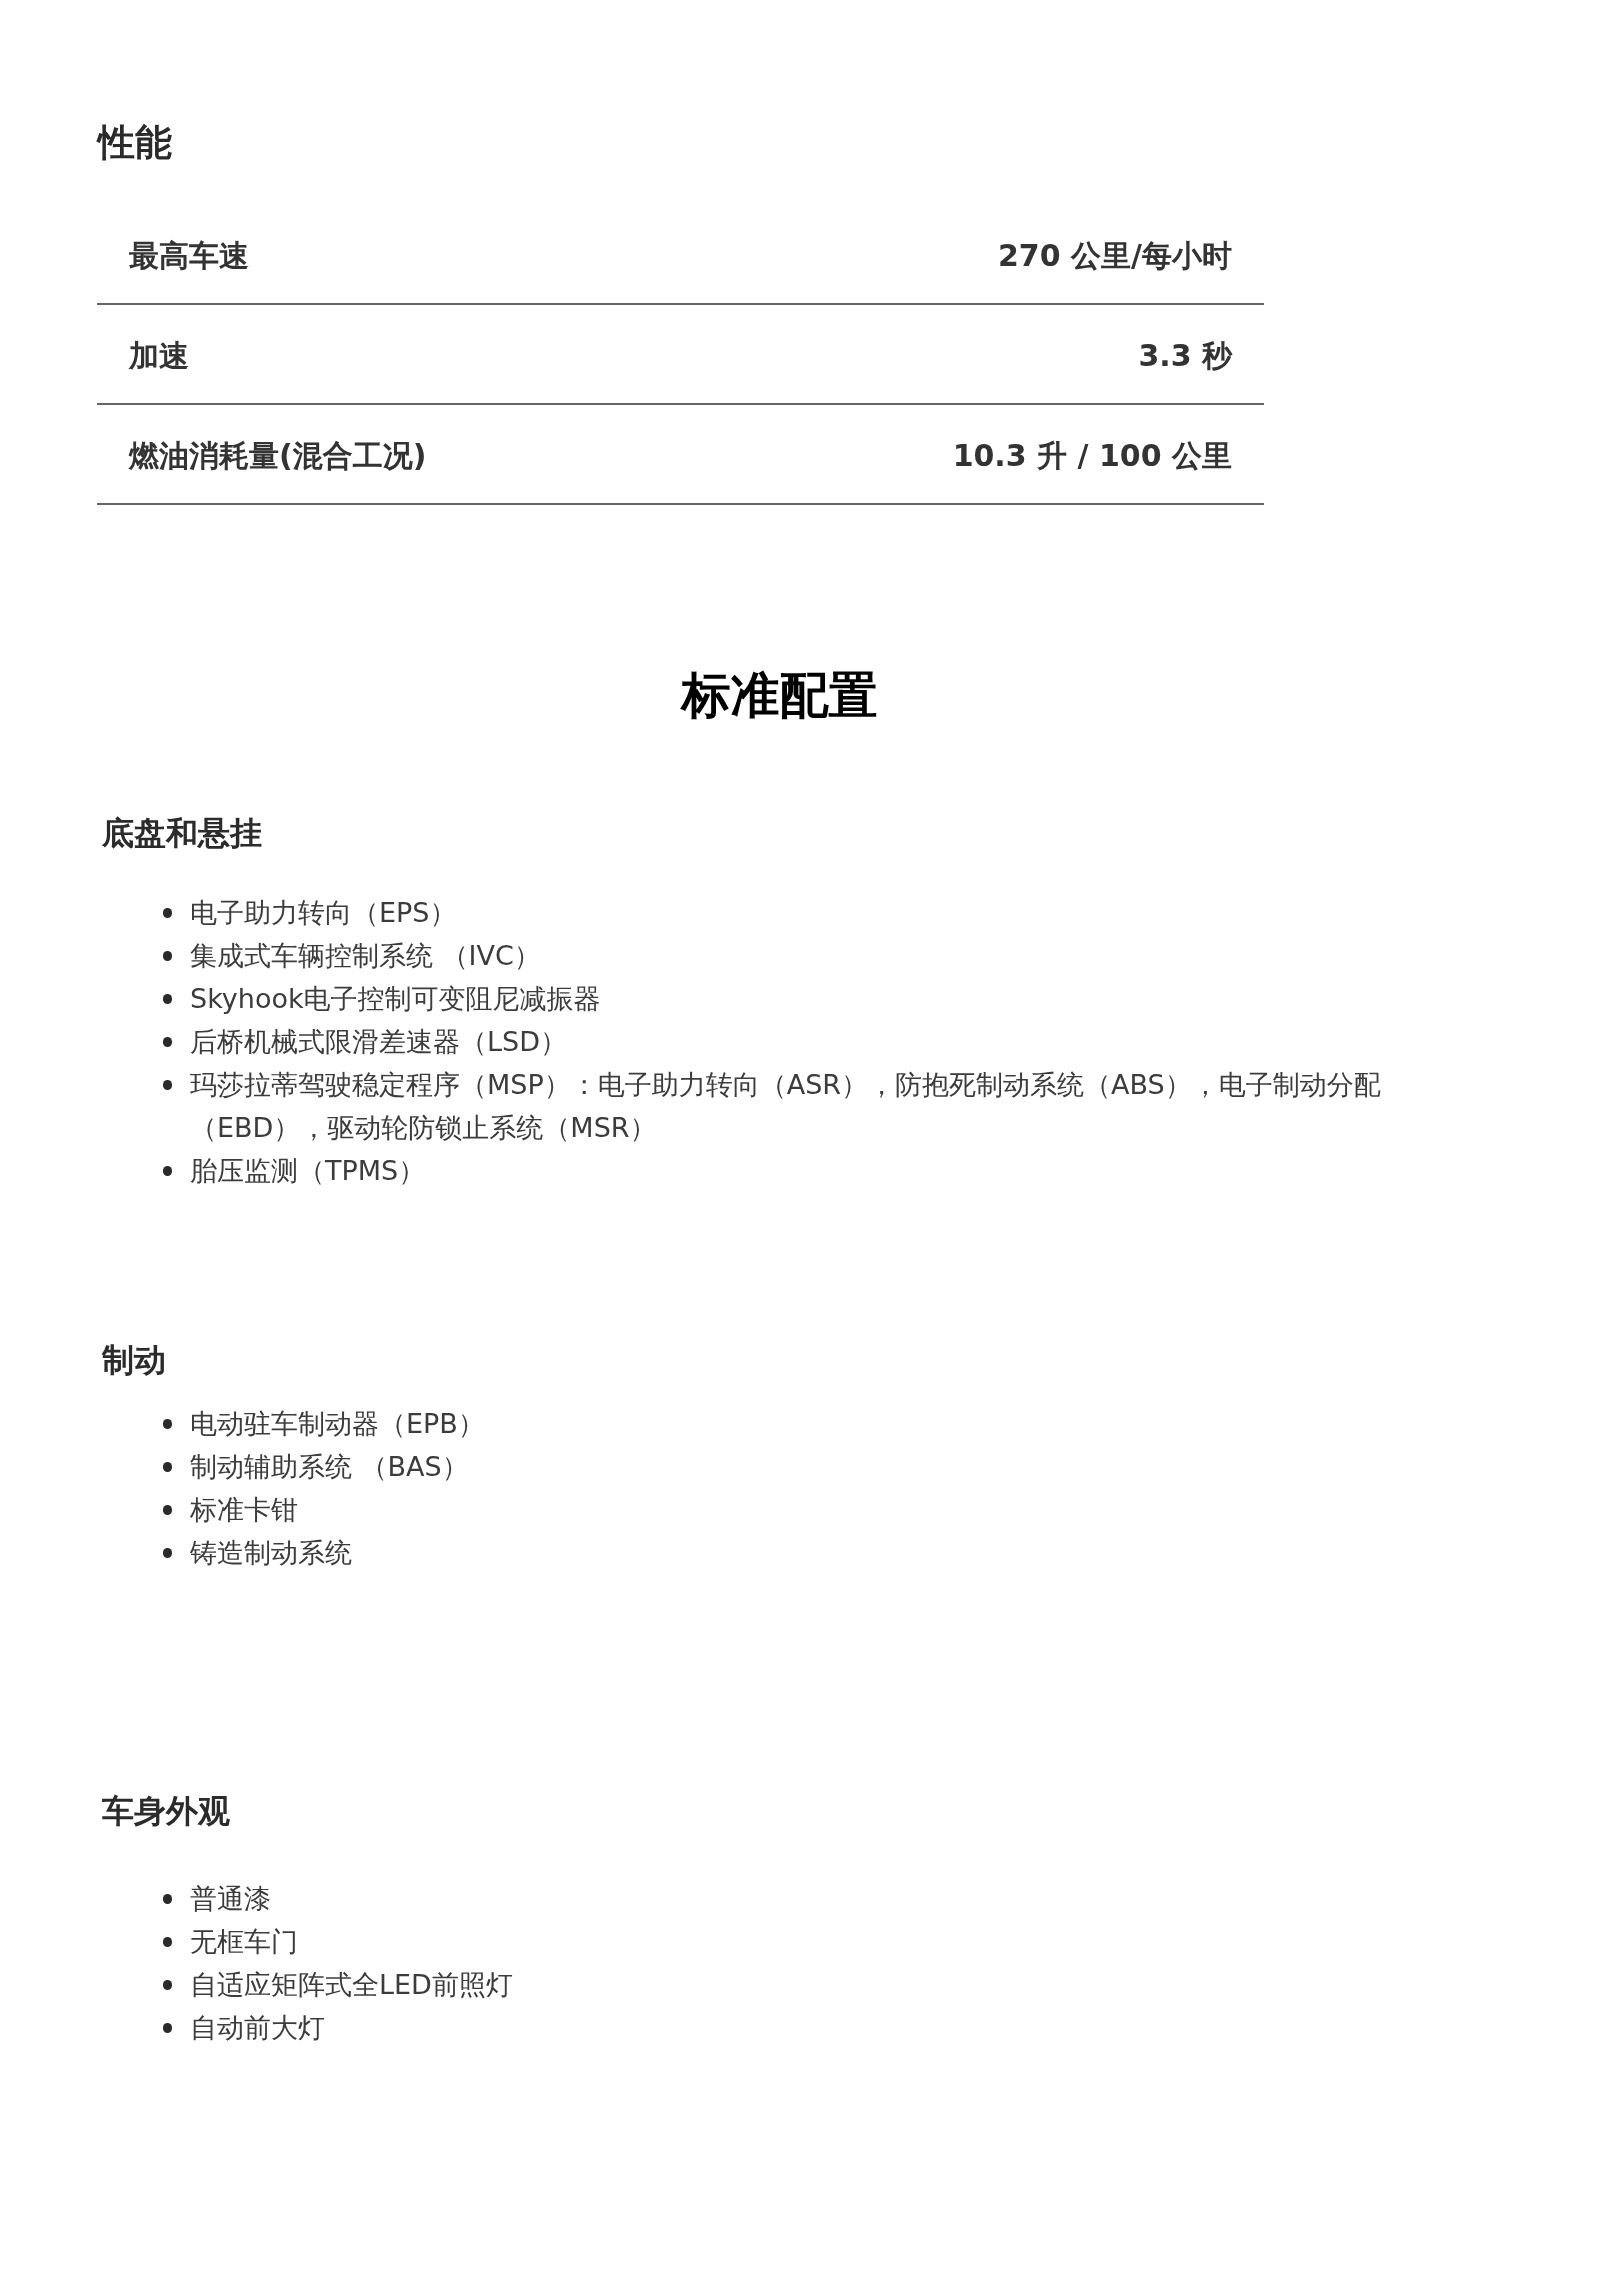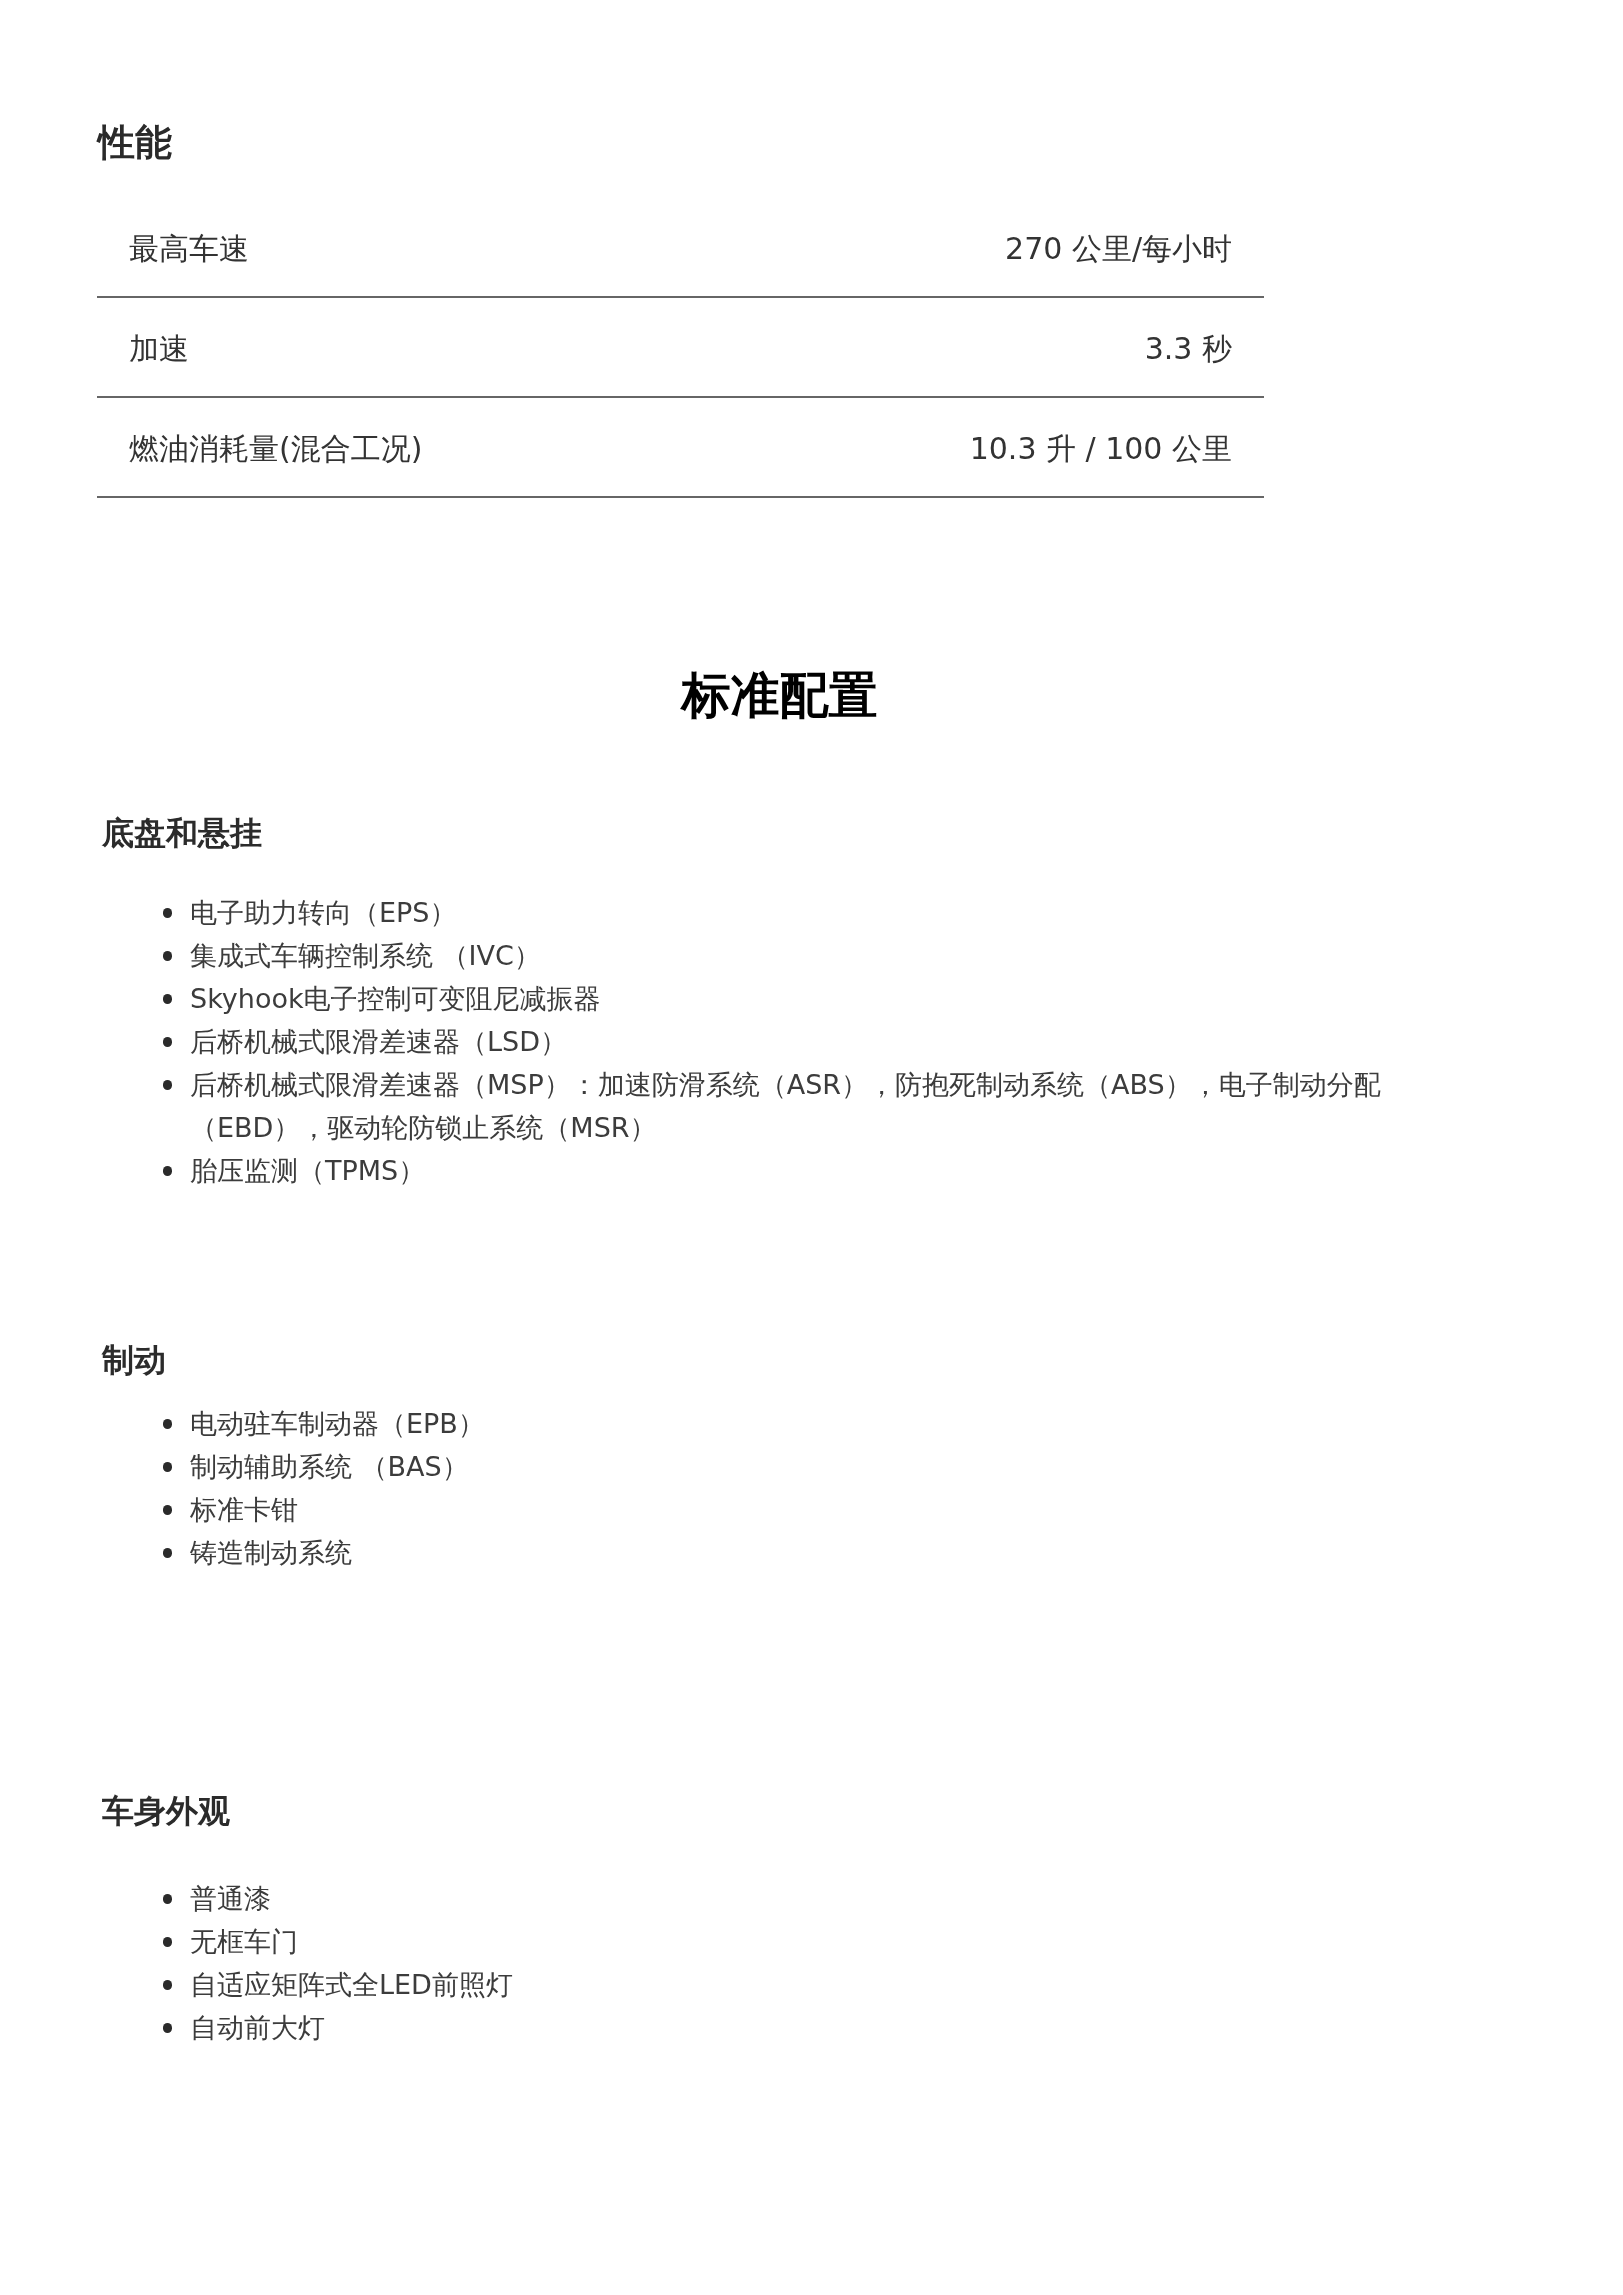--- a/index.html
+++ b/index.html
@@ -23,22 +23,23 @@
       height: 47px;
       line-height: 47px;
       font-size: 37px;
       font-weight: bold;
       color: #2a2a2a;
       letter-spacing: 0px;
     }
 
     .spec-table {
       left: 97px;
-      top: 198px;
+      top: 205px;
       width: 1167px;
+      font-weight: bold;
     }
     .spec-row {
       position: relative;
       height: 98px;
       border-bottom: 2.4px solid #666666;
       box-sizing: content-box;
     }
     .spec-label {
       position: absolute;
       left: 32px;
@@ -142,21 +143,21 @@
   <li class="feature-item">
     <span class="bullet"></span>
     <span>Skyhook电子控制可变阻尼减振器</span>
   </li>
   <li class="feature-item">
     <span class="bullet"></span>
     <span>后桥机械式限滑差速器（LSD）</span>
   </li>
   <li class="feature-item">
     <span class="bullet"></span>
-    <span>后桥机械式限滑差速器（MSP）：加速防滑系统（ASR），防抱死制动系统（ABS），电子制动分配（EBD），驱动轮防锁止系统（MSR）</span>
+    <span>玛莎拉蒂驾驶稳定程序（MSP）：电子助力转向（ASR），防抱死制动系统（ABS），电子制动分配（EBD），驱动轮防锁止系统（MSR）</span>
   </li>
   <li class="feature-item">
     <span class="bullet"></span>
     <span>胎压监测（TPMS）</span>
   </li>
 </ul>
 
 <div class="abs section-heading" style="top:1340px;">制动</div>
 <ul class="abs feature-list" style="top:1394px;">
   <li class="feature-item">

